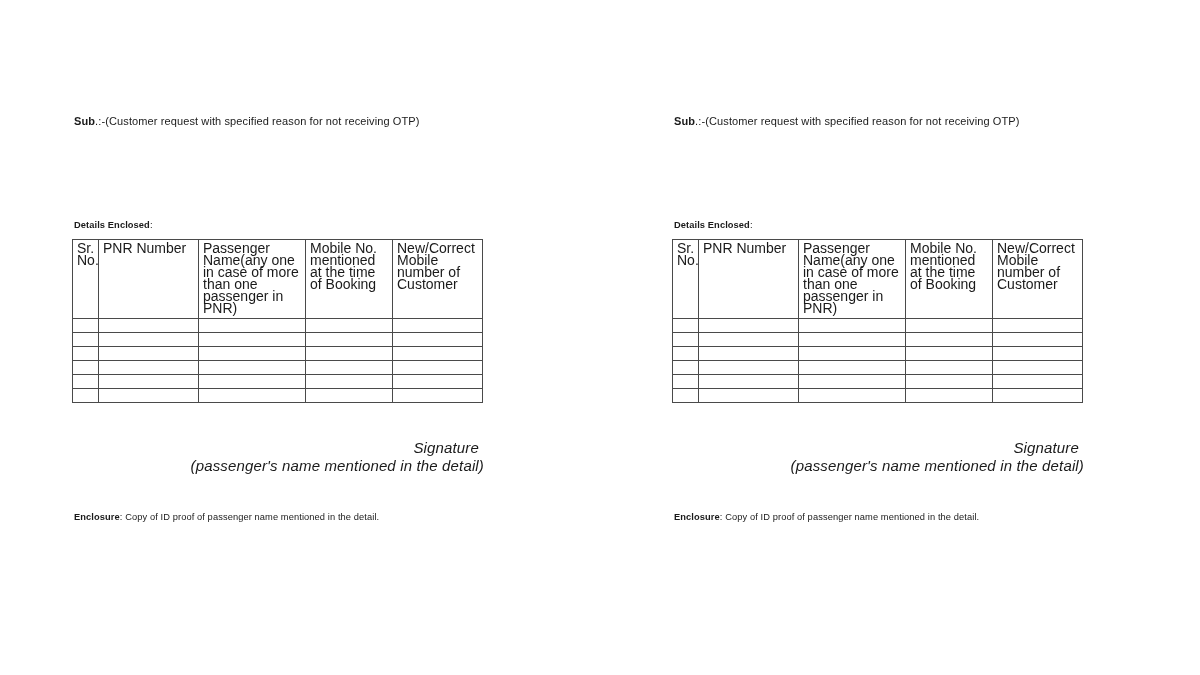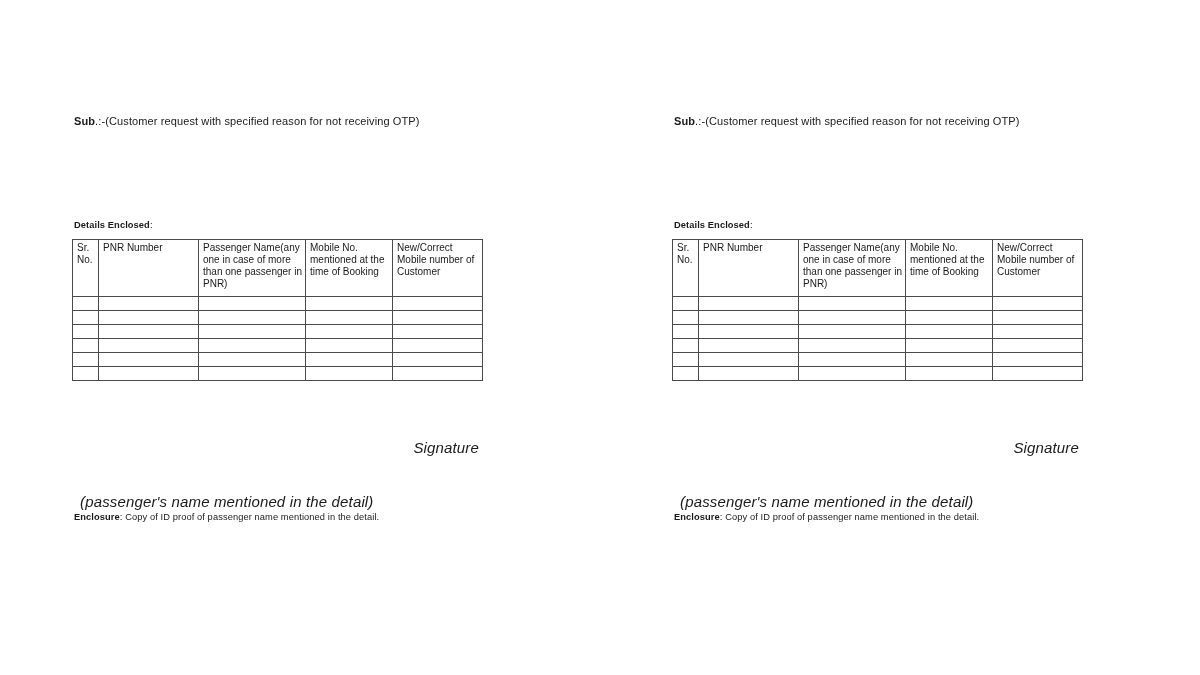--- a/index.html
+++ b/index.html
@@ -56,21 +56,21 @@
   }
   .details-label .lbl { font-weight: bold; margin-top: 36px; }
 
   table.details-table {
     position: absolute;
     left: -2px;
     top: 239px;
     width: 410px;
     border-collapse: collapse;
     table-layout: fixed;
-    font-size: 10px;
+    font-size: 14px;
     line-height: 12.1px;
     border-radius: 17px;
   }
   table.details-table th,
   table.details-table td {
     border: 1px solid #4a4a4a;
     padding: 0;
     vertical-align: top;
     text-align: left;
     font-weight: normal;
@@ -100,25 +100,24 @@
     font-style: italic;
   }
   .signature-word {
     display: block;
     text-align: right;
     padding-right: 5px;
     letter-spacing: 0.01em;
   }
   .signature-sub {
     display: block;
-    text-align: left;
+    text-align: right;
     padding-top: 5px;
     padding-left: 6px;
     letter-spacing: 0.01em;
-    margin-top: 36px;
   }
 
   .enclosure-line {
     position: absolute;
     left: 0;
     top: 511px;
     font-size: 9.3px;
     line-height: 13px;
     white-space: nowrap;
     letter-spacing: 0.01em;

